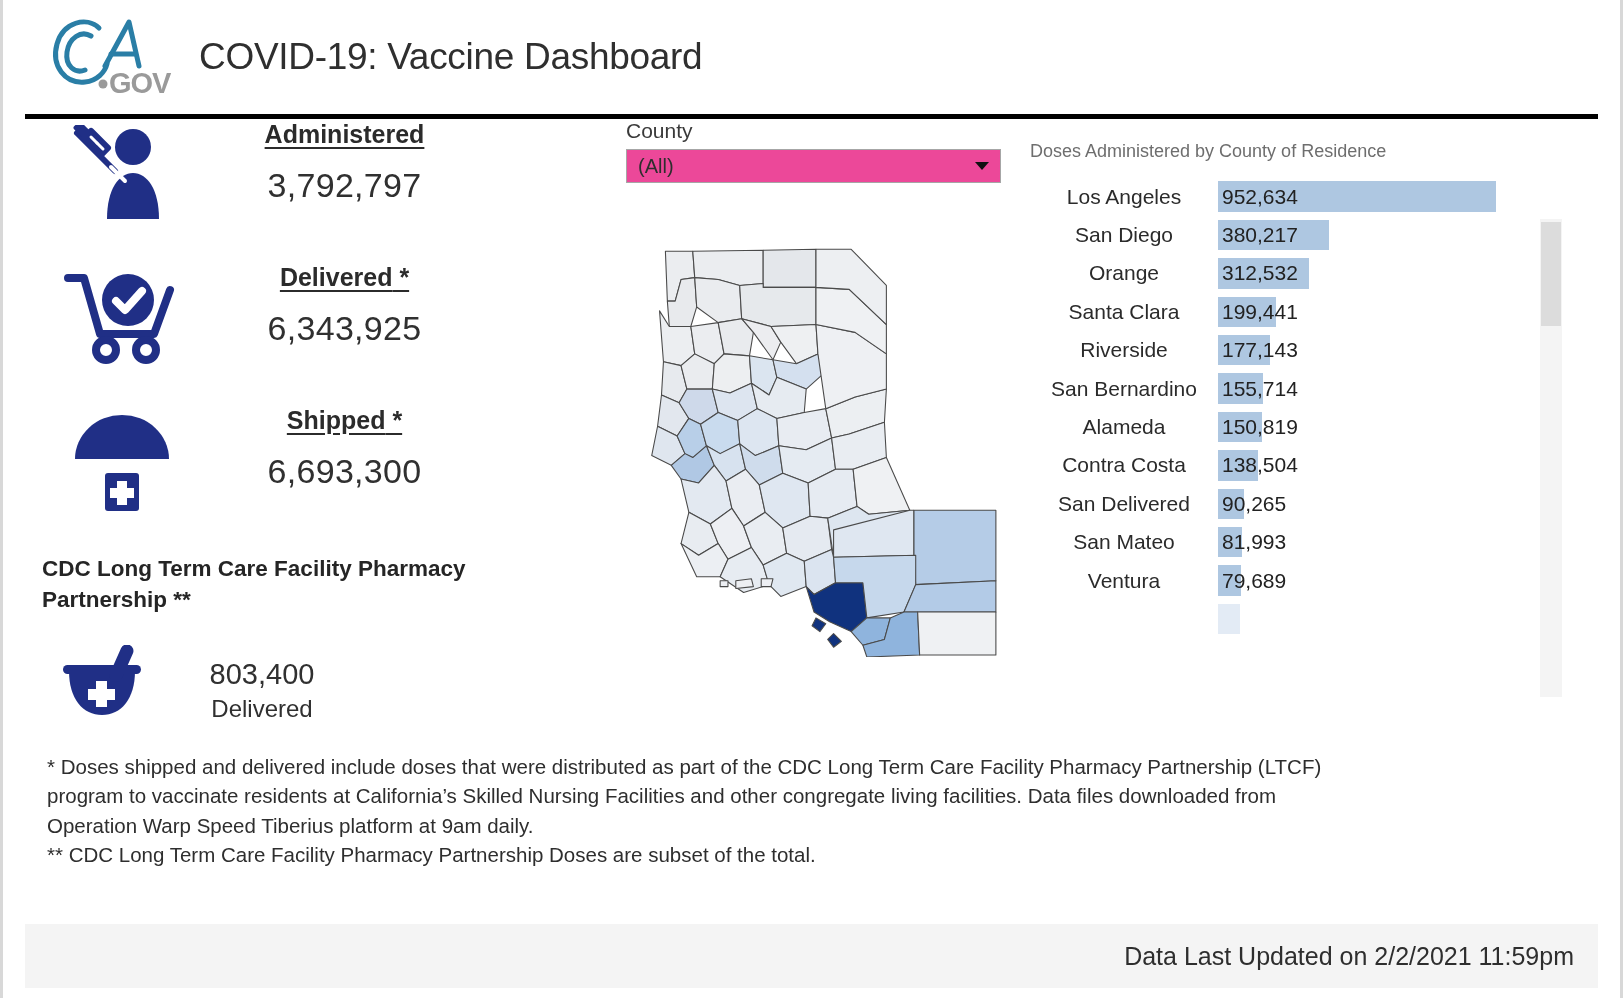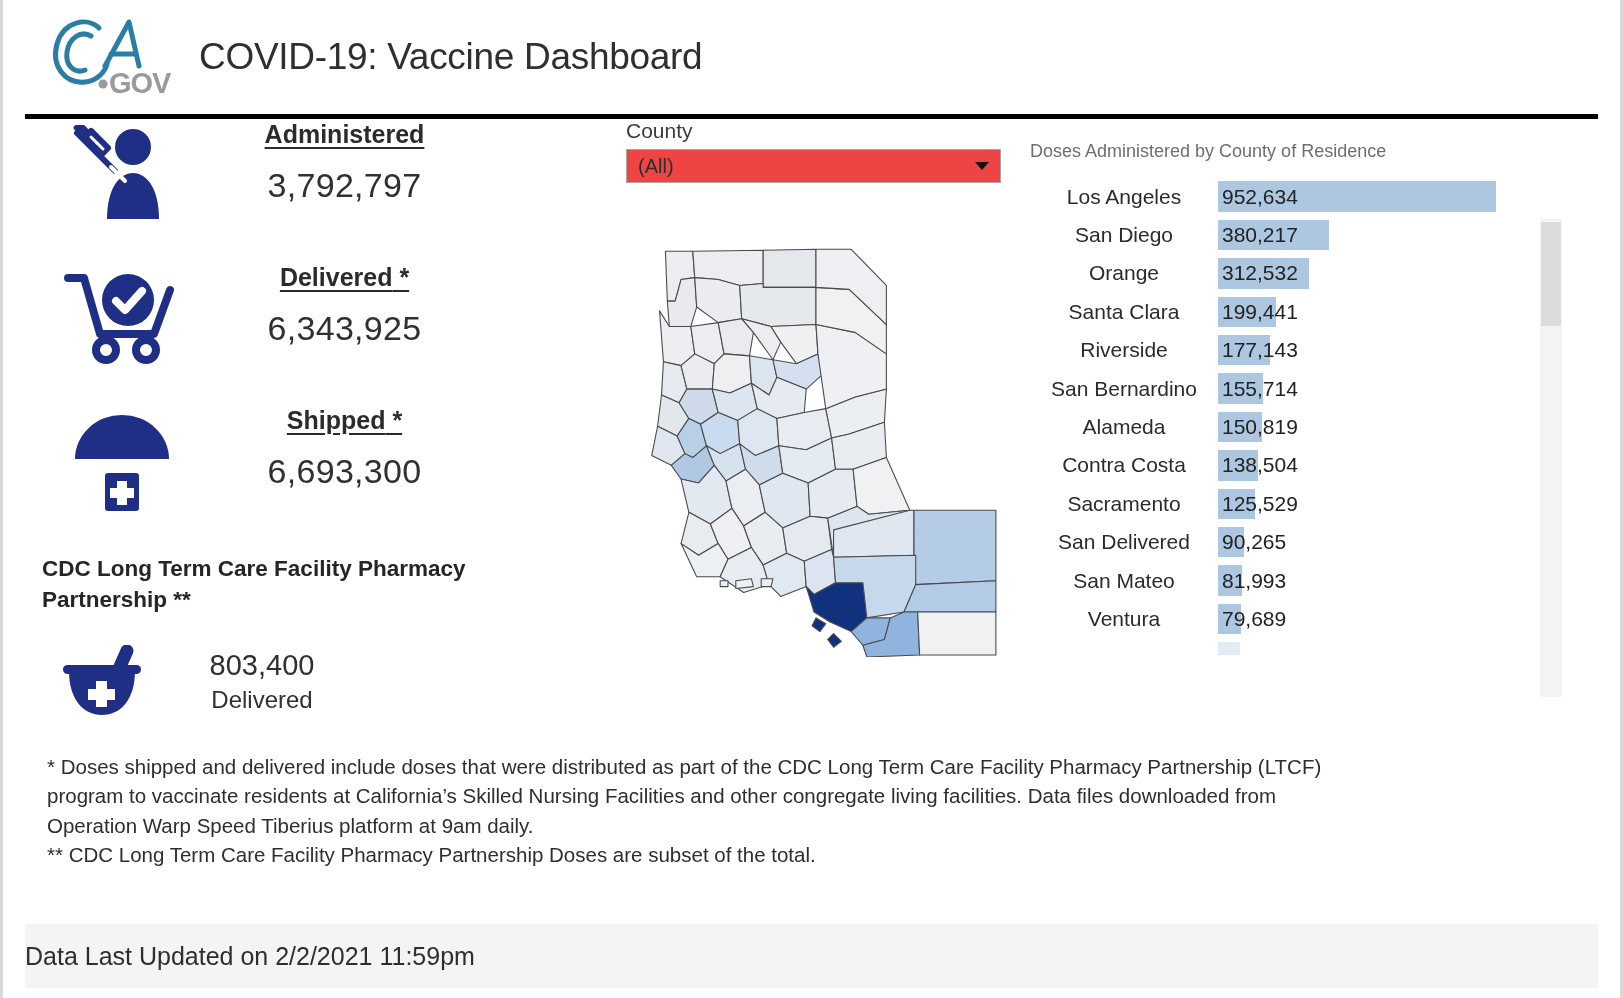--- a/index.html
+++ b/index.html
@@ -122,21 +122,21 @@
     font-weight: bold;
     color: #252525;
     line-height: 1.36;
     margin-top: 6px;
     margin-left: 5px;
     max-width: 510px;
   }
 
   .ltcf-row {
     display: flex;
-    align-items: center;
+    align-items: flex-end;
     margin-top: 24px;
   }
   .ltcf-icon {
     width: 140px;
     flex: 0 0 140px;
     display: flex;
     justify-content: center;
     padding-top: 6px;
   }
   .ltcf-pair {
@@ -164,21 +164,21 @@
   .filter-label {
     font-size: 21px;
     color: #3a3a3a;
     margin-bottom: 6px;
     margin-left: 6px;
   }
   .select-box {
     width: 375px;
     height: 34px;
     border: 1px solid #a6a6a6;
-    background: #ef4444;
+    background: #ec4899;
     box-sizing: border-box;
     display: flex;
     align-items: center;
     position: relative;
     margin-left: 6px;
   }
   .select-value {
     font-size: 20px;
     color: #2e2e2e;
     padding-left: 11px;
@@ -296,21 +296,21 @@
   
   .footer {
     position: absolute;
     left: 22px;
     right: 22px;
     bottom: 10px;
     height: 64px;
     background: #f4f4f4;
     display: flex;
     align-items: center;
-    justify-content: flex-start;
+    justify-content: flex-end;
     padding-right: 24px;
     box-sizing: border-box;
   }
   .footer-text {
     font-size: 25px;
     color: #2e2e2e;
   }
 </style>
 </head>
 <body>
@@ -571,27 +571,20 @@
               </div>
             </div>
             <div class="chart-row">
               <div class="chart-cat">Contra Costa</div>
               <div class="chart-barwrap">
                 <div class="chart-bar" style="width: 40.4186px; background: rgb(174, 199, 225);"></div>
                 <div class="chart-val">138,504</div>
               </div>
             </div>
             <div class="chart-row">
-              <div class="chart-cat">Sacramento</div>
-              <div class="chart-barwrap">
-                <div class="chart-bar" style="width: 36.6322px; background: rgb(174, 199, 225);"></div>
-                <div class="chart-val">125,529</div>
-              </div>
-            </div>
-            <div class="chart-row">
               <div class="chart-cat">San Delivered</div>
               <div class="chart-barwrap">
                 <div class="chart-bar" style="width: 26.3414px; background: rgb(174, 199, 225);"></div>
                 <div class="chart-val">90,265</div>
               </div>
             </div>
             <div class="chart-row">
               <div class="chart-cat">San Mateo</div>
               <div class="chart-barwrap">
                 <div class="chart-bar" style="width: 23.9274px; background: rgb(174, 199, 225);"></div>

